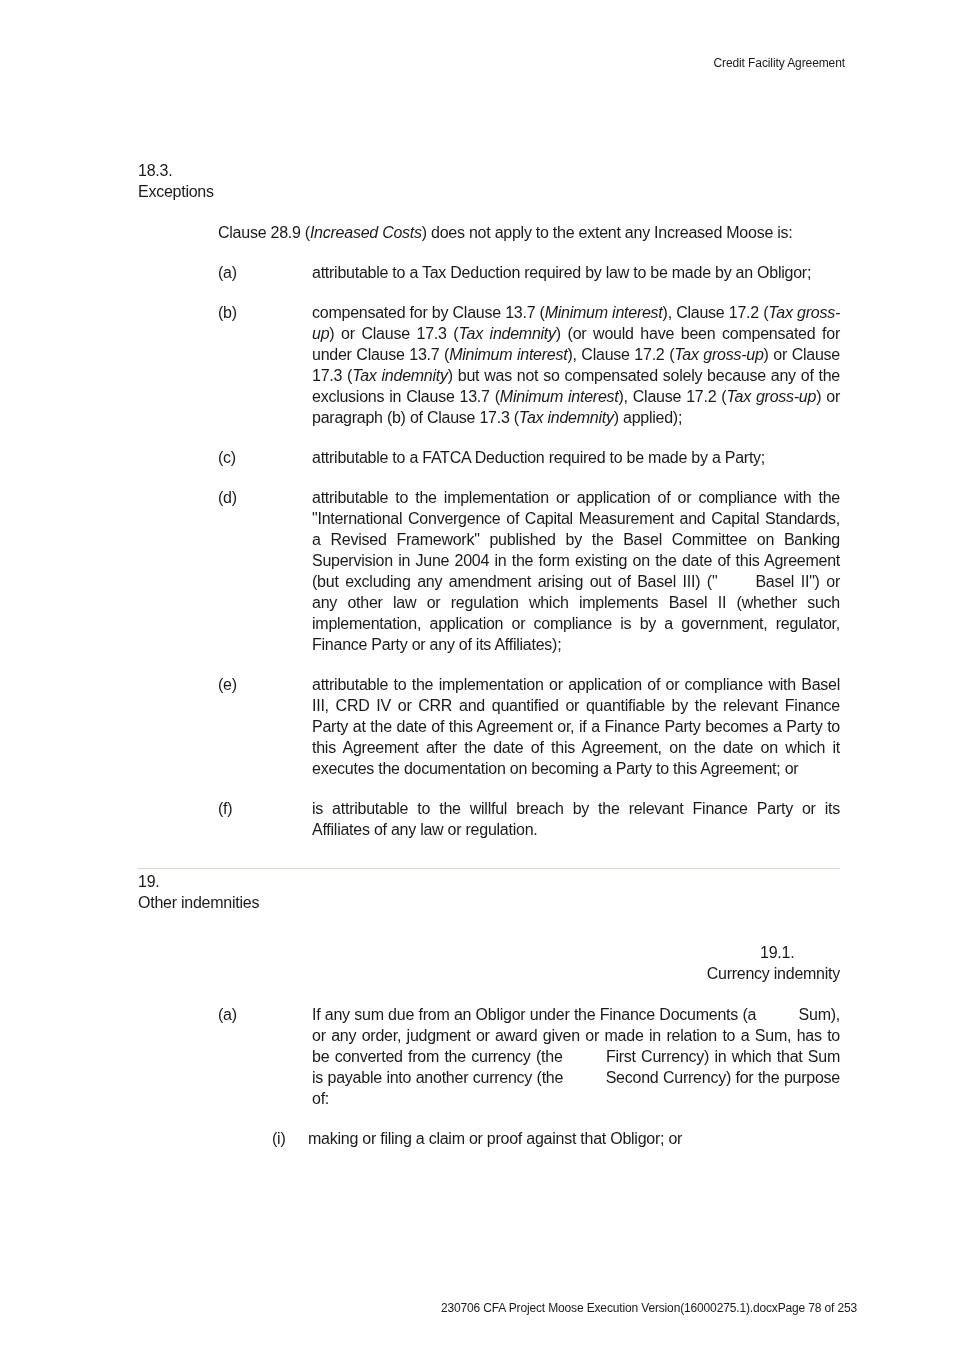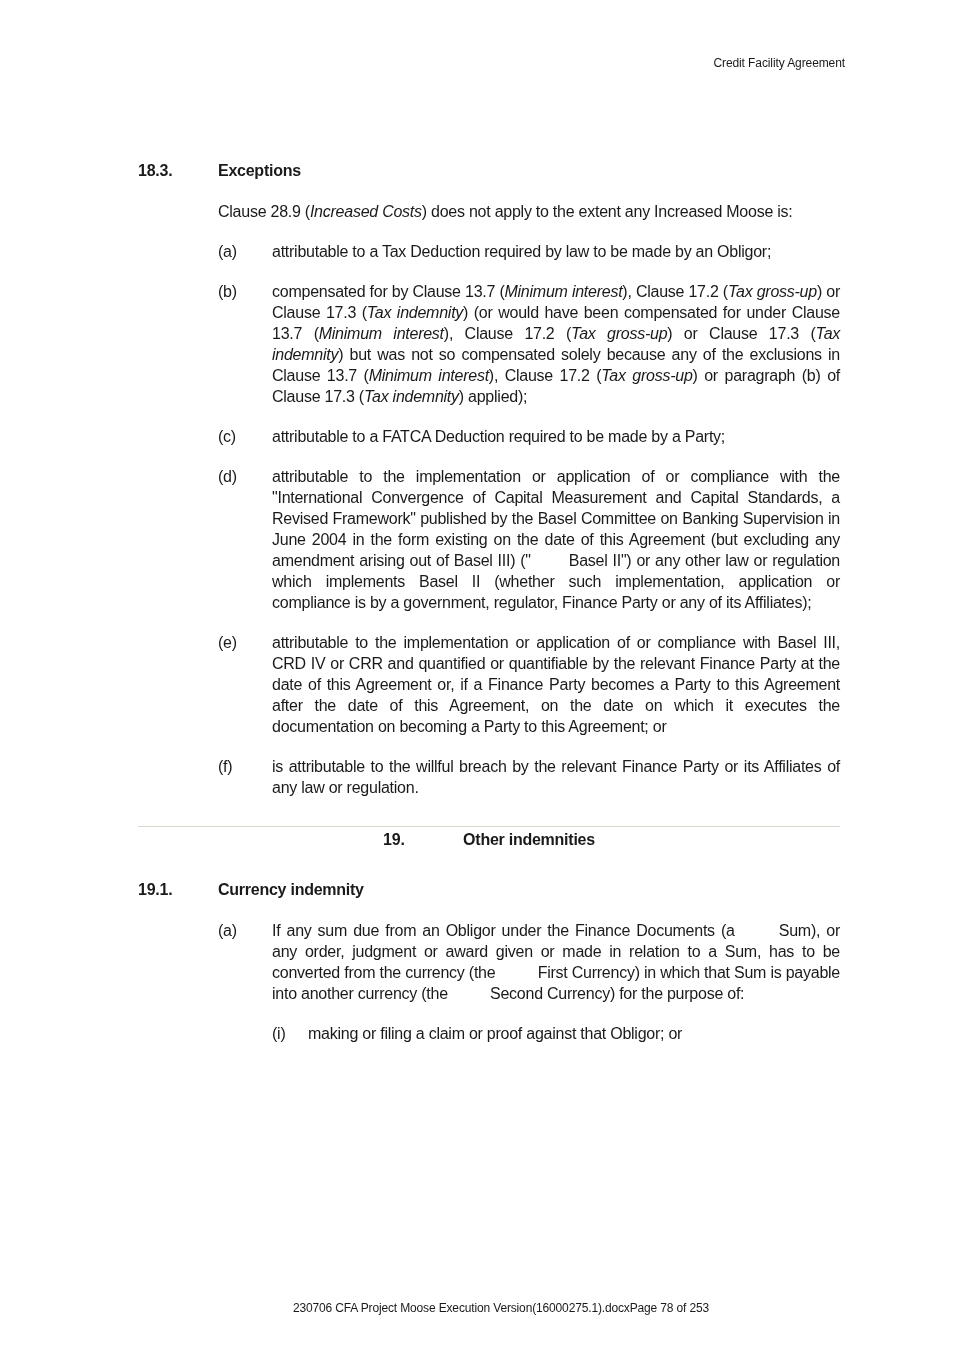--- a/index.html
+++ b/index.html
@@ -32,43 +32,45 @@
       position: absolute;
       left: 138px;
       top: 160px;
       width: 702px;
       font-size: 16px;
       line-height: 21px;
       letter-spacing: -0.25px;
     }
     .heading {
       display: flex;
-      font-weight: bold;
+      font-weight: normal;
       font-size: 16px;
       line-height: 21px;
+      flex-direction: column;
     }
     .heading .num {
       width: 80px;
       flex: none;
     }
     .para {
       margin-left: 80px;
       text-align: justify;
     }
     .item {
       display: flex;
       margin-left: 80px;
     }
     .item .marker {
       width: 54px;
       flex: none;
     }
     .item .text {
       flex: 1;
       text-align: justify;
+      margin-left: 40px;
     }
     .subitem {
       display: flex;
       margin-left: 134px;
     }
     .subitem .marker {
       width: 36px;
       flex: none;
     }
     .subitem .text {
@@ -80,21 +82,21 @@
       margin: 0;
     }
     i { font-style: italic; }
     b { font-weight: normal; padding-left: 38px; }
     .footer {
       position: absolute;
       top: 1301px;
       left: 145px;
       right: 108px;
       display: flex;
-      justify-content: center;
+      justify-content: flex-end;
       font-size: 12px;
       letter-spacing: -0.15px;
     }
   </style>
 </head>
 <body>
 
 <div class="page">
 
   <div class="running-header">Credit Facility Agreement</div>

